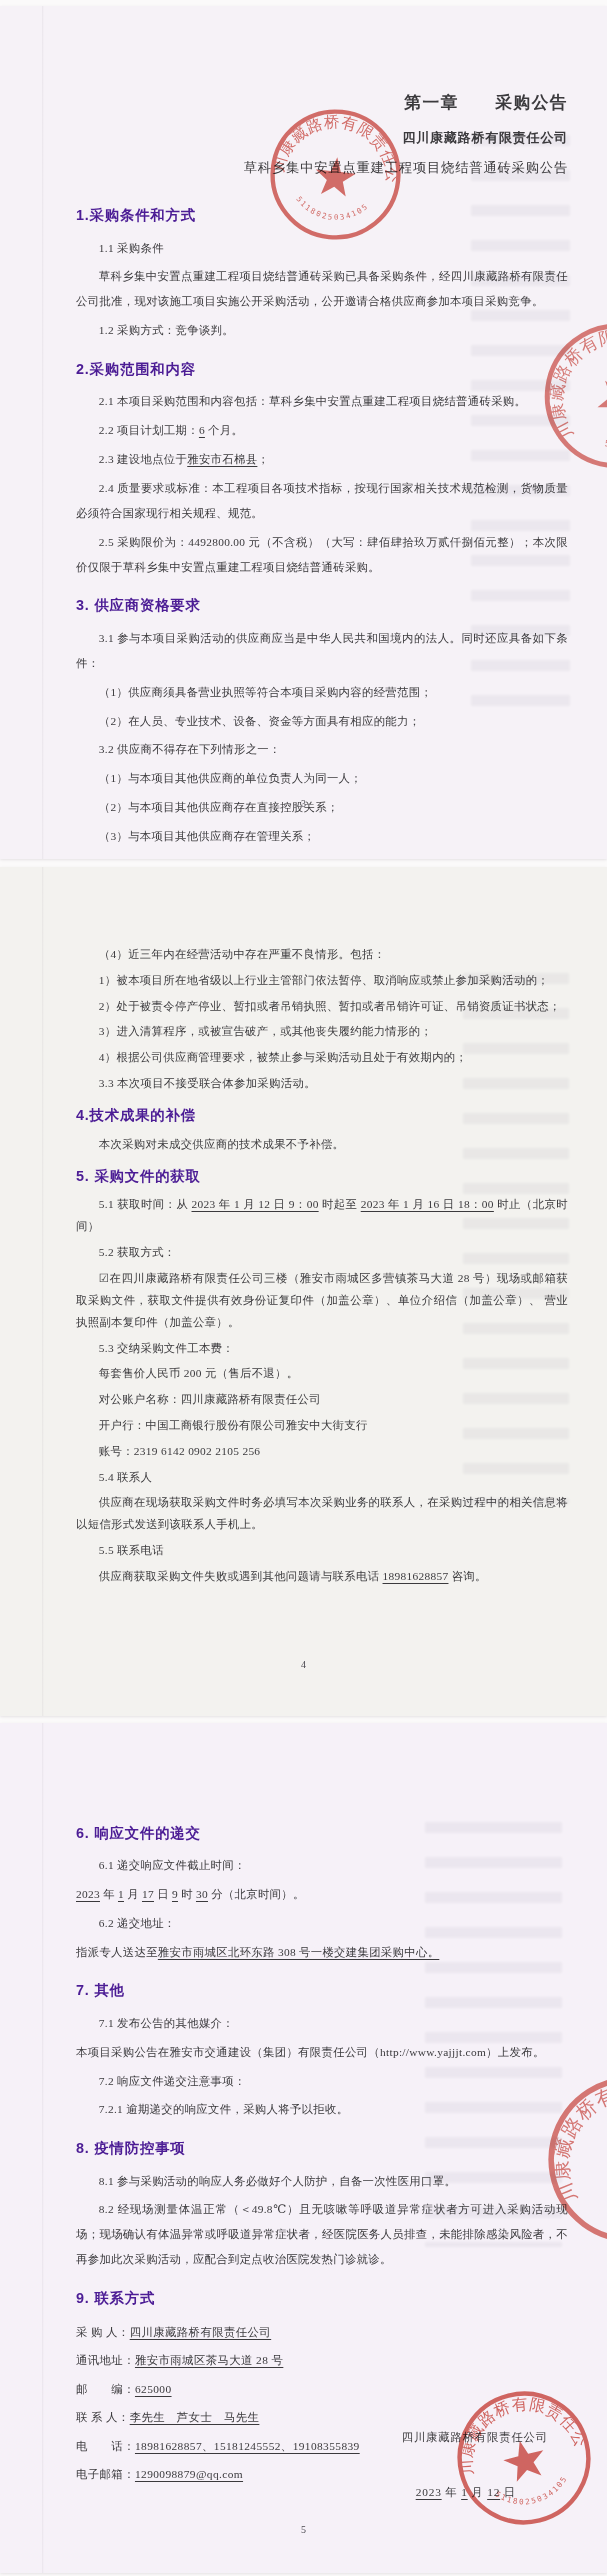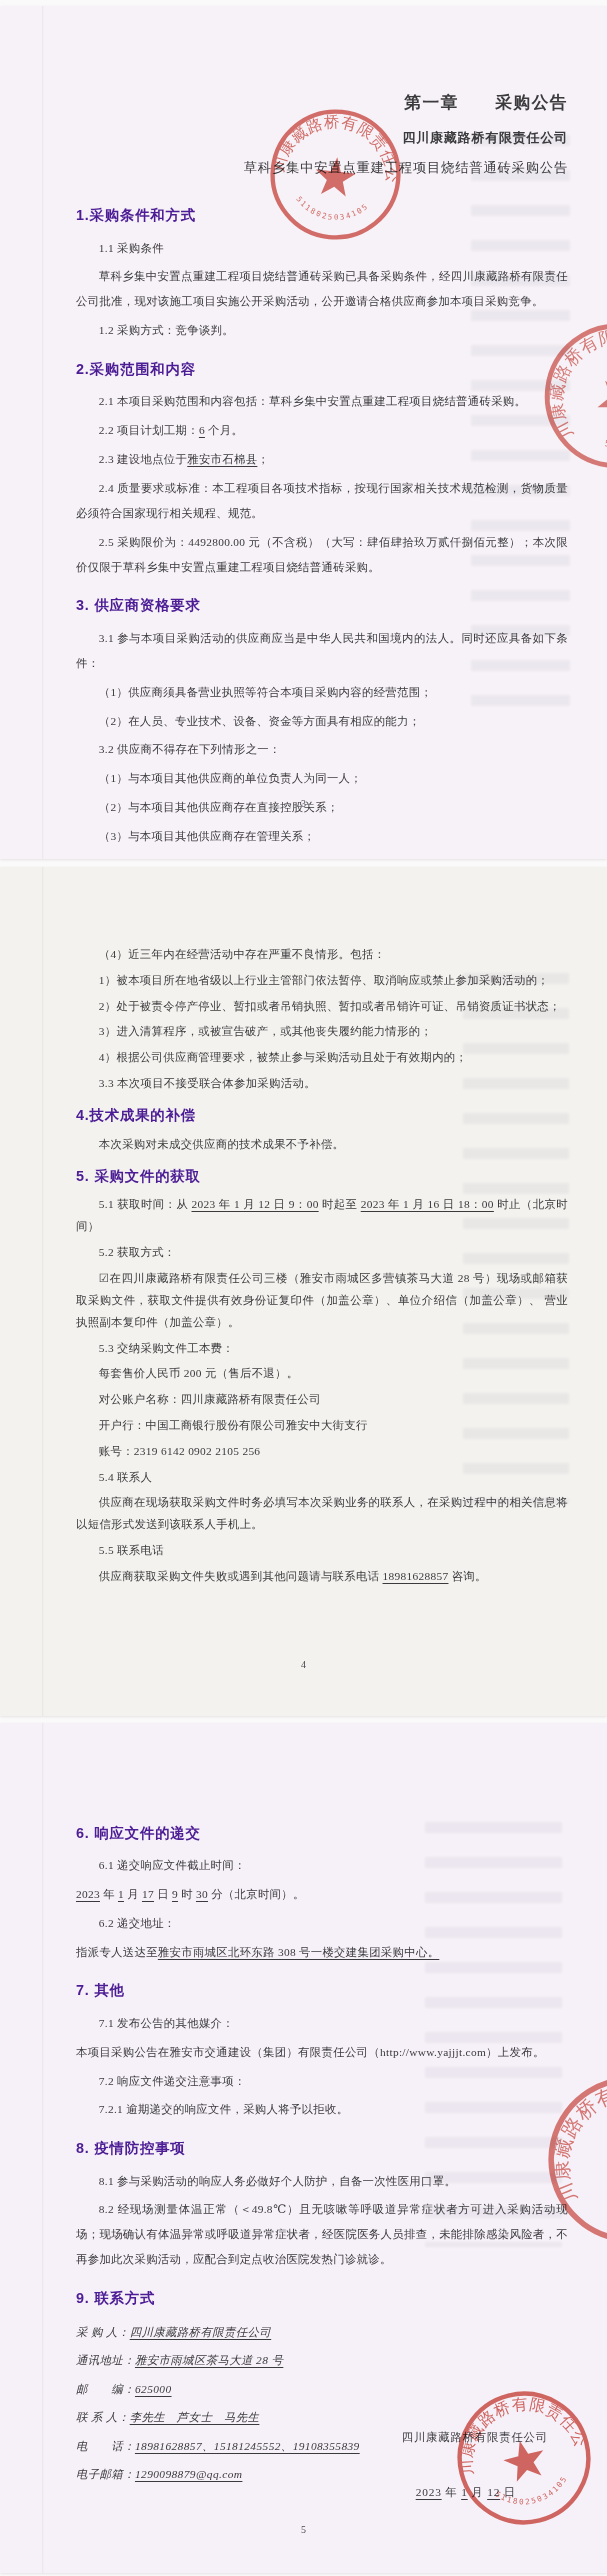--- a/index.html
+++ b/index.html
@@ -48,21 +48,21 @@
 
   .page-number {
     position:absolute; left:0; right:0; text-align:center;
     font-size:10px; color:#4a4950;
   }
   #page-1 .page-number { bottom:50px; }
   #page-2 .page-number { bottom:46px; }
   #page-3 .page-number { bottom:38px; }
 
   
-  .contact-row { font-size:11.4px; line-height:27px; margin-bottom:1.5px; letter-spacing:0.4px;font-style:italic; }
+  .contact-row { font-size:11.4px; line-height:27px; margin-bottom:1.5px; letter-spacing:0.4px; }
   .contact-row .val { text-decoration:underline; text-underline-offset:3px; padding-right:10.6px; }
 
   .sig-block { position:absolute; right:59px; text-align:center; }
   #sig-company { bottom:128px; font-size:11.4px; letter-spacing:0.8px; }
   #sig-date    { bottom:73px;  font-size:11.4px; right:91px; letter-spacing:0.8px; }
 
   
   .stamp { position:absolute; pointer-events:none; mix-blend-mode:multiply; opacity:.78; color:#cf4a41; }
   .stamp svg { width:100%; height:100%; display:block; }
   #stamp-p1-main { left:267px; top:100px;  width:137px; height:137px; transform:rotate(6deg); }

